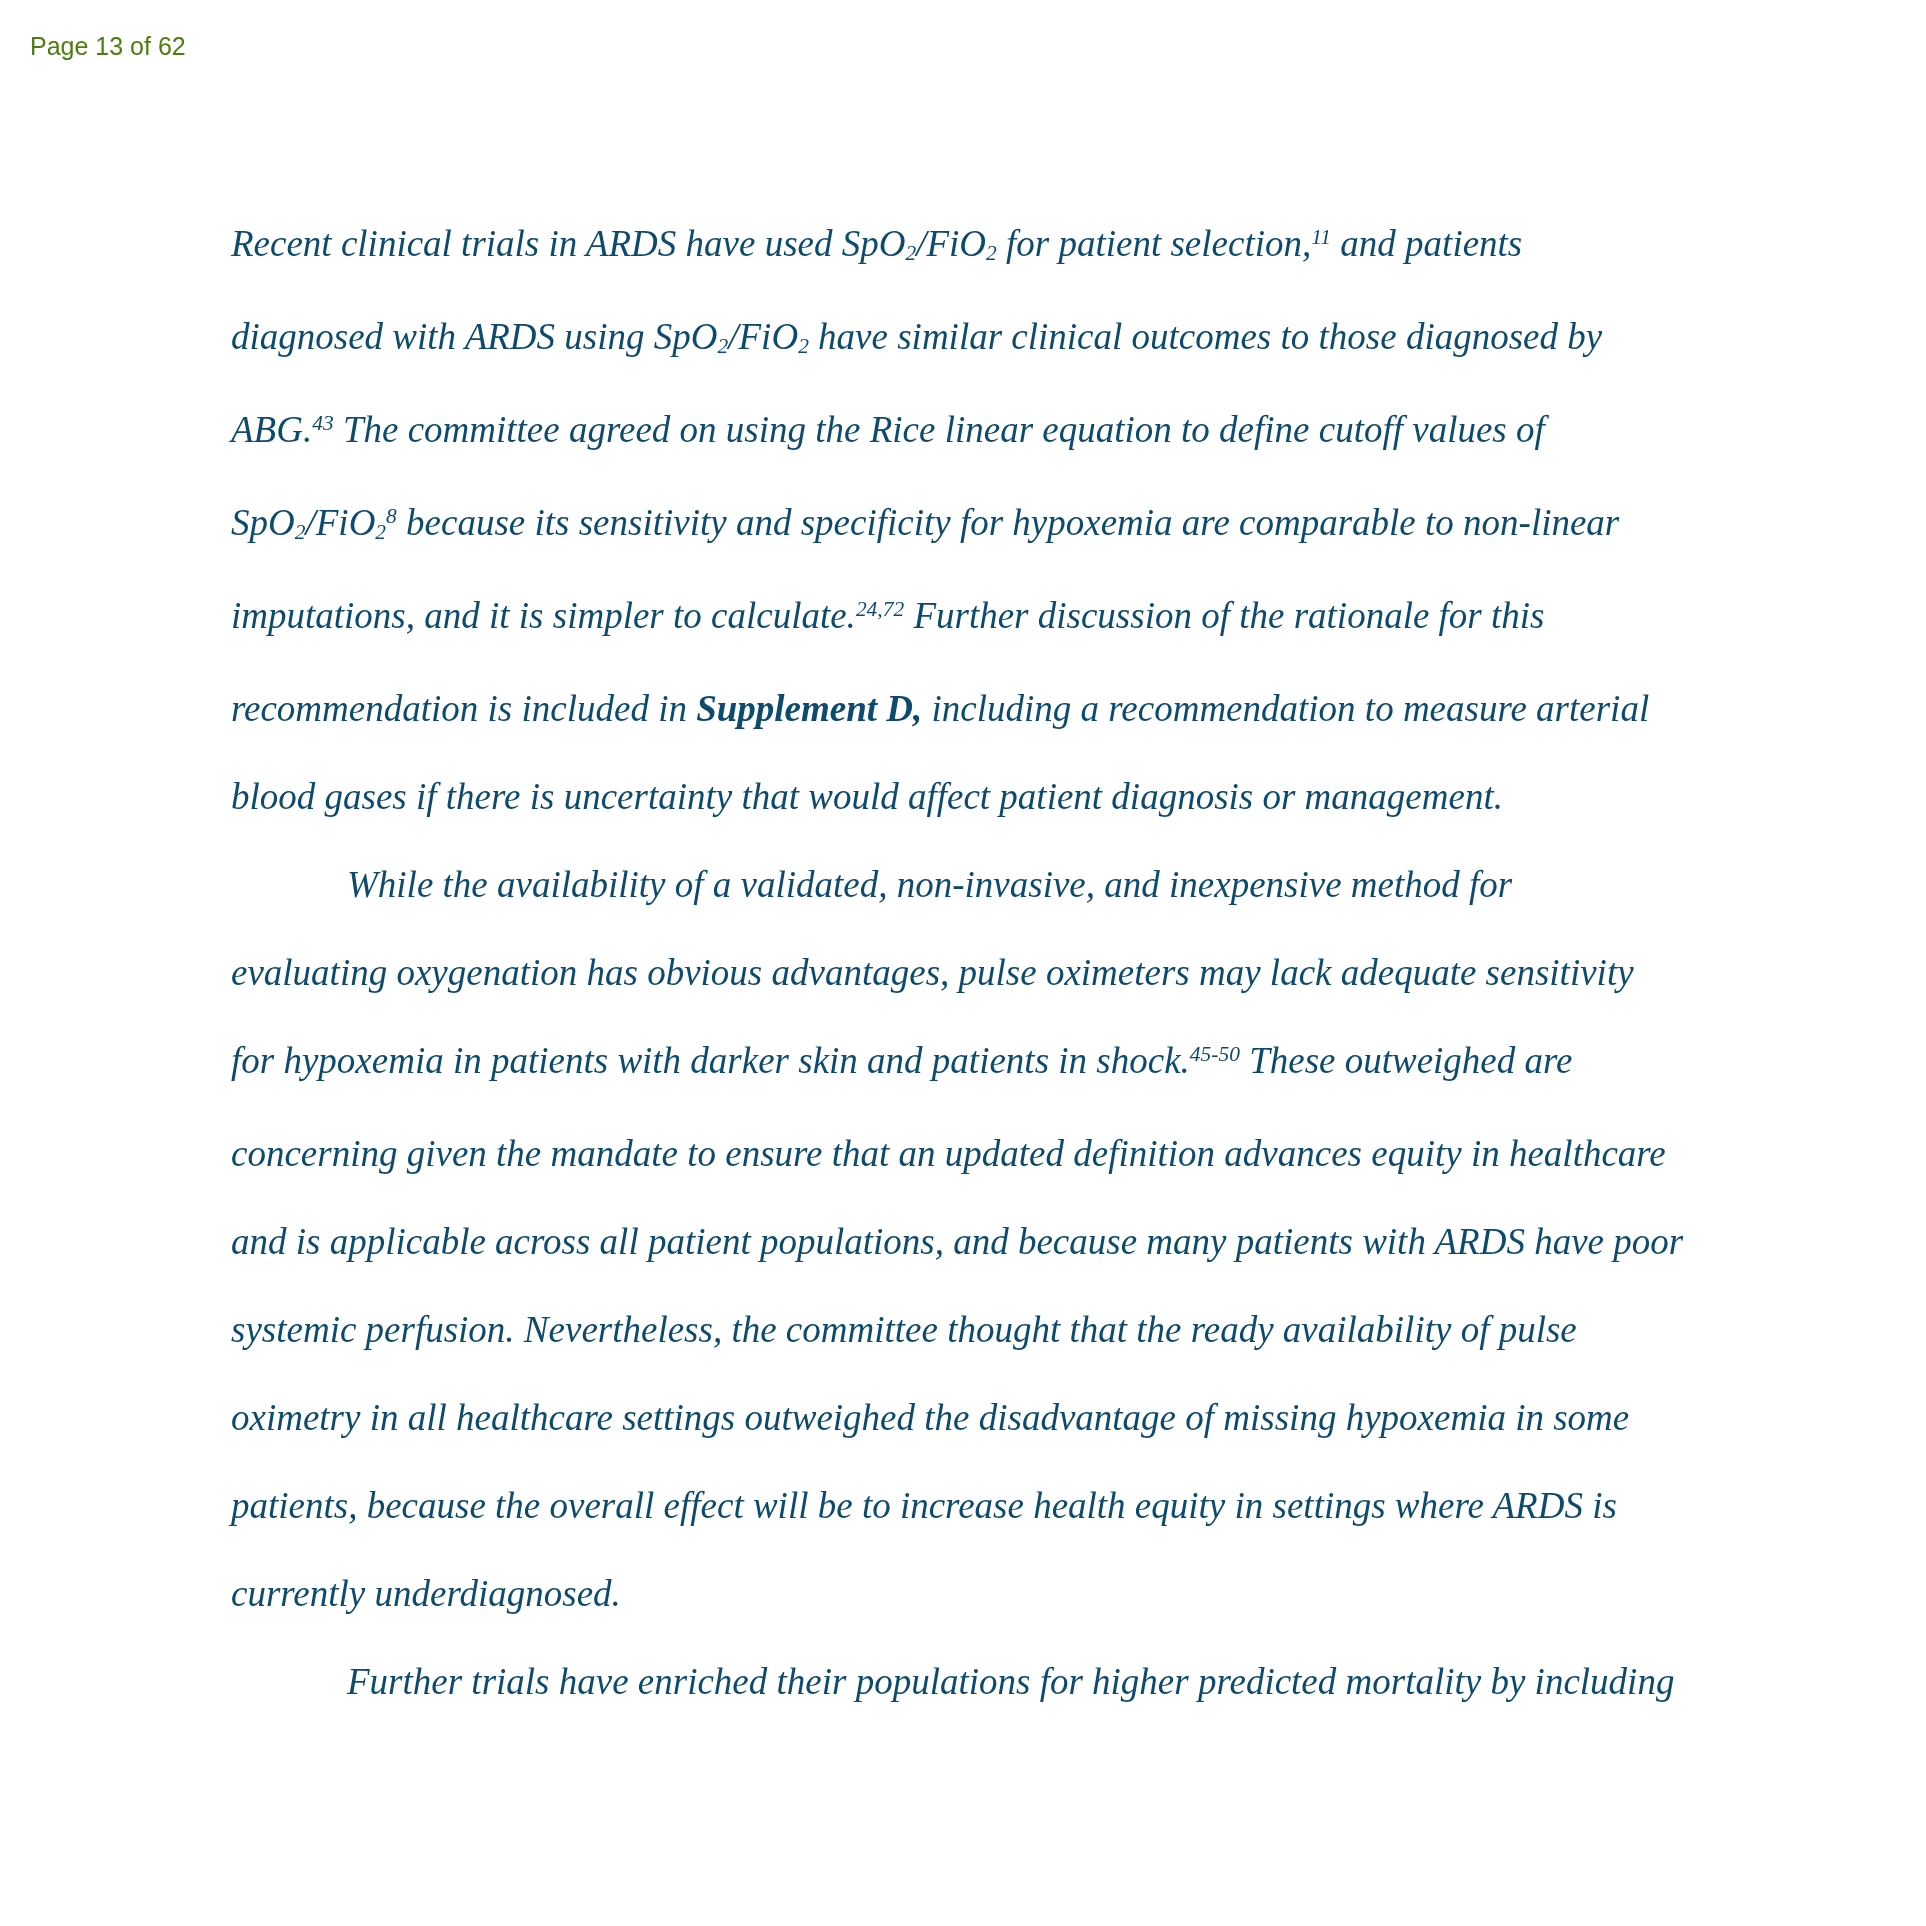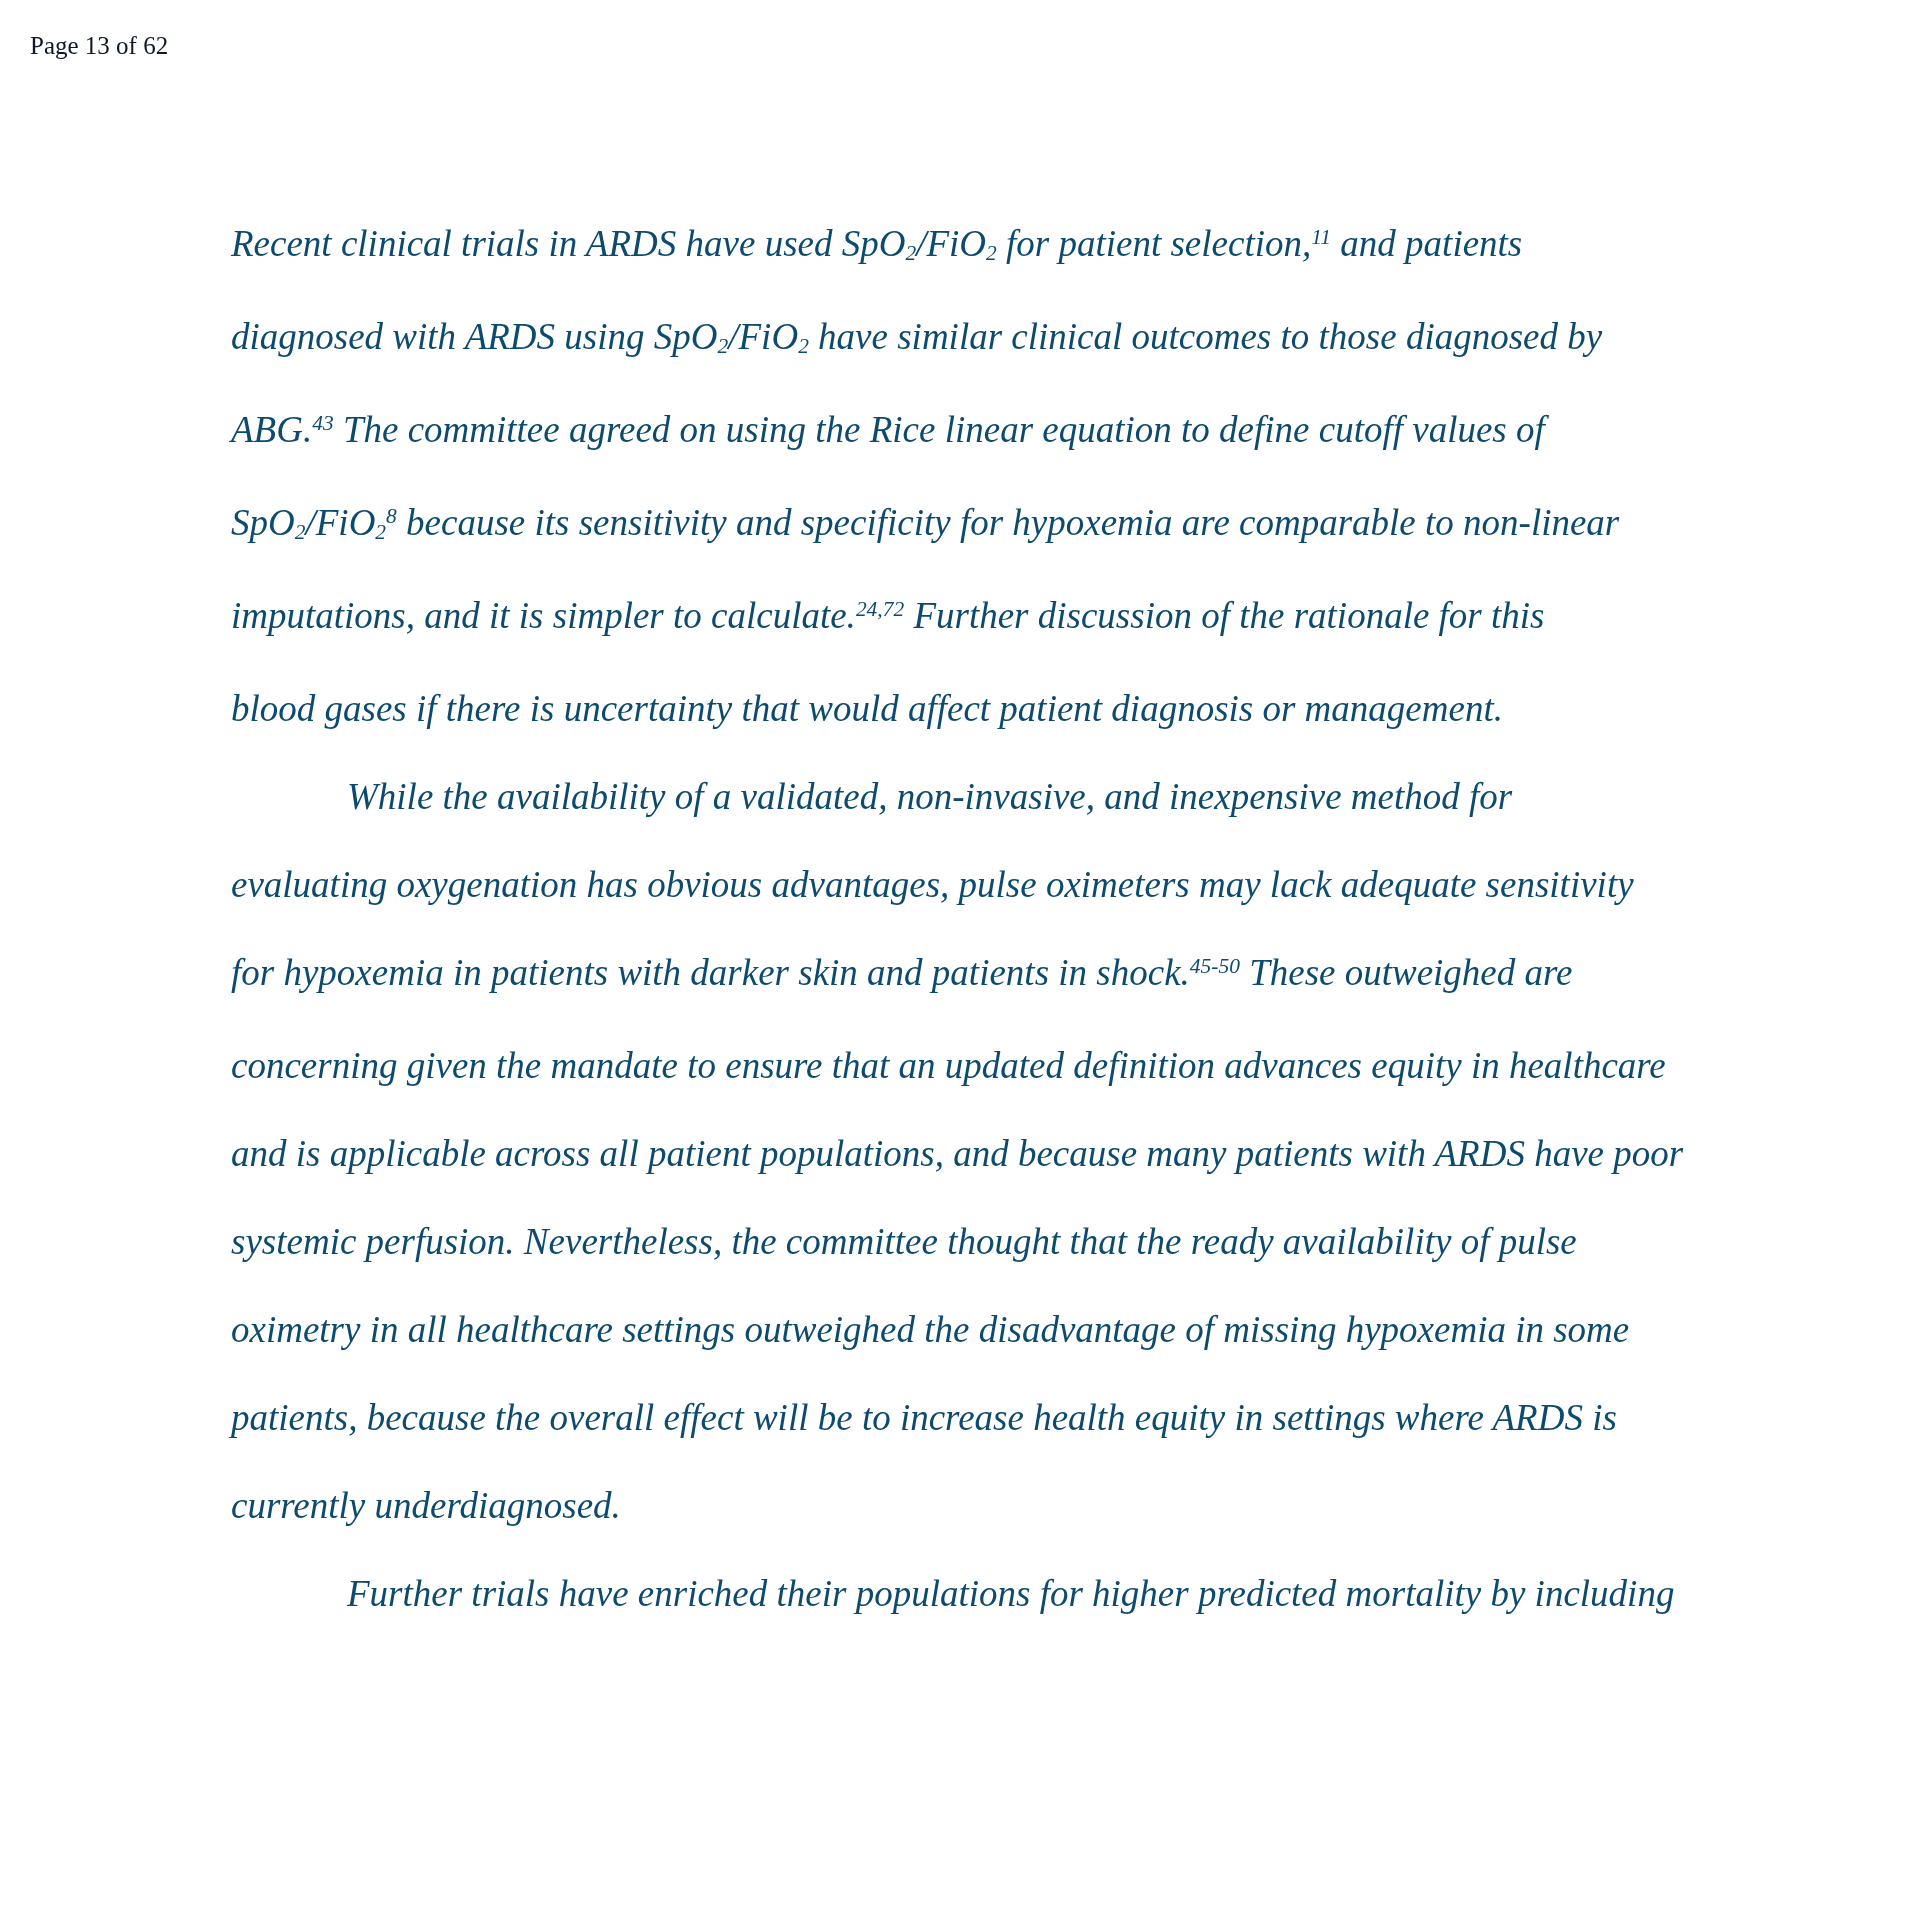--- a/index.html
+++ b/index.html
@@ -12,23 +12,23 @@
     width: 1965px;
     height: 2542px;
     background: #ffffff;
     color: #000000;
     overflow: hidden;
   }
   .page-header {
     position: absolute;
     left: 30px;
     top: 32px;
-    font-family: Liberation Serif, serif;
+    font-family: Liberation Sans, sans-serif;
     font-size: 25px;
-    color: #0f172a;
+    color: #4d7c0f;
     white-space: nowrap;
   }
   .body-text {
     position: absolute;
     left: 231px;
     top: 200px;
     width: 1541px;
     font-family: "Liberation Serif", serif;
     font-size: 37px;
     line-height: 88px;
@@ -59,20 +59,21 @@
 
 <div class="page">
   <div class="page-header">Page 13 of 62</div>
 
   <div class="body-text" id="body-text">
       <div class="line"><span class="p">Recent clinical trials in ARDS have used SpO</span><span class="sub">2</span><span class="p">/FiO</span><span class="sub">2</span><span class="p"> for patient selection,</span><span class="sup">11</span><span class="p"> and patients</span></div>
       <div class="line"><span class="p">diagnosed with ARDS using SpO</span><span class="sub">2</span><span class="p">/FiO</span><span class="sub">2</span><span class="p"> have similar clinical outcomes to those diagnosed by</span></div>
       <div class="line"><span class="p">ABG.</span><span class="sup">43</span><span class="p"> The committee agreed on using the Rice linear equation to define cutoff values of</span></div>
       <div class="line"><span class="p">SpO</span><span class="sub">2</span><span class="p">/FiO</span><span class="sub">2</span><span class="sup">8</span><span class="p"> because its sensitivity and specificity for hypoxemia are comparable to non-linear</span></div>
       <div class="line"><span class="p">imputations, and it is simpler to calculate.</span><span class="sup">24,72</span><span class="p"> Further discussion of the rationale for this</span></div>
+      <div class="line"><span class="p">recommendation is included in </span><span class="b">Supplement D,</span><span class="p"> including a recommendation to measure arterial</span></div>
       <div class="line"><span class="p">blood gases if there is uncertainty that would affect patient diagnosis or management.</span></div>
       <div class="line indent"><span class="p">While the availability of a validated, non-invasive, and inexpensive method for</span></div>
       <div class="line"><span class="p">evaluating oxygenation has obvious advantages, pulse oximeters may lack adequate sensitivity</span></div>
       <div class="line"><span class="p">for hypoxemia in patients with darker skin and patients in shock.</span><span class="sup">45-50</span><span class="p"> These outweighed are</span></div>
       <div class="line"><span class="p">concerning given the mandate to ensure that an updated definition advances equity in healthcare</span></div>
       <div class="line"><span class="p">and is applicable across all patient populations, and because many patients with ARDS have poor</span></div>
       <div class="line"><span class="p">systemic perfusion. Nevertheless, the committee thought that the ready availability of pulse</span></div>
       <div class="line"><span class="p">oximetry in all healthcare settings outweighed the disadvantage of missing hypoxemia in some</span></div>
       <div class="line"><span class="p">patients, because the overall effect will be to increase health equity in settings where ARDS is</span></div>
       <div class="line"><span class="p">currently underdiagnosed.</span></div>

